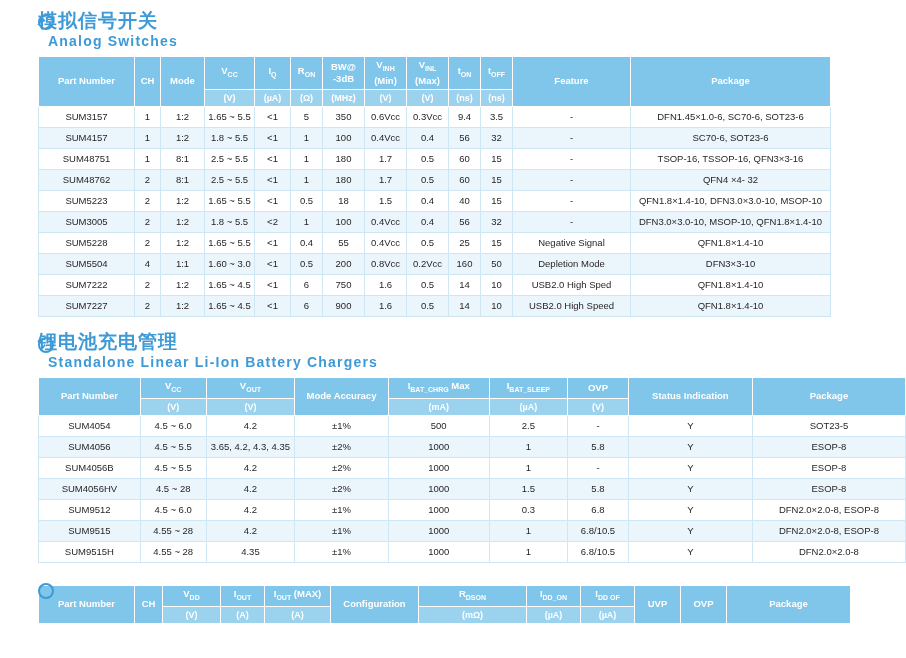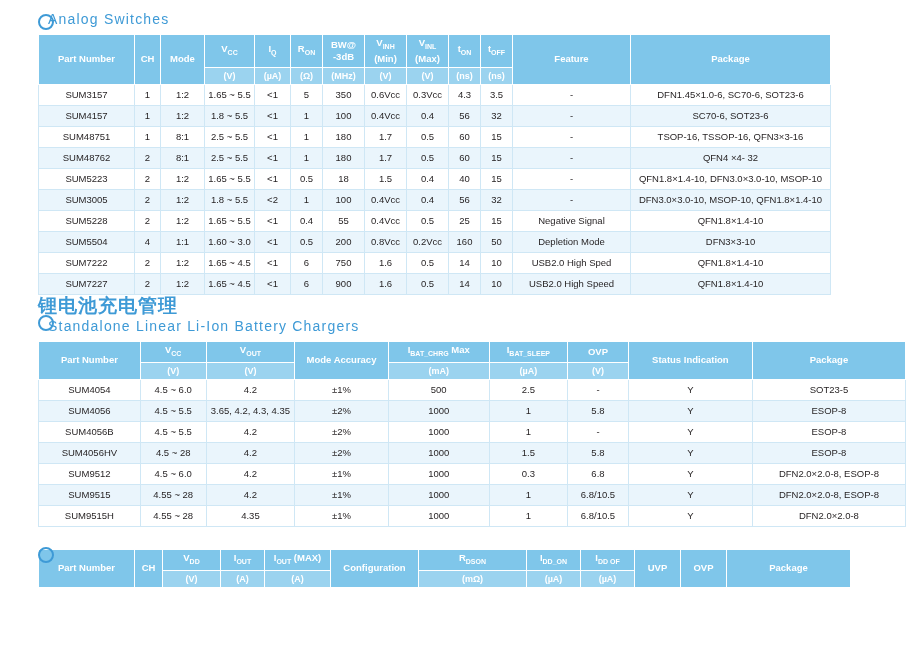--- a/index.html
+++ b/index.html
@@ -12,21 +12,21 @@
   }
   .page{position:relative;width:906px;height:658px;}
 
   
   .sec-head{margin:0 0 4px 38px;}
   .sec-head .cn{
     font-size:19px;font-weight:bold;color:#3e9ad6;letter-spacing:1px;
     line-height:22px;
   }
   .sec-head .en{
-    font-size:14px;font-weight:normal;color:#3e9ad6;letter-spacing:1.2px;
+    font-size:14px;font-weight:bold;color:#3e9ad6;letter-spacing:1.2px;
     line-height:18px;margin-left:10px;
   }
   .bullet{
     position:absolute;left:38px;width:12px;height:12px;border:2px solid #3e9ad6;
     border-radius:50%;
   }
   .sec-wrap{position:relative;}
 
   
   table{
@@ -60,31 +60,32 @@
     background:#ffffff;
   }
   tbody tr.alt td{background:#eaf5fc;}
   .sub{font-size:7px;vertical-align:sub;}
 
   .s1{margin-top:6px;}
   .s2{margin-top:6px;}
   .s3{margin-top:6px;}
 
   .blk1{padding-top:10px;}
-  .blk2{padding-top:0;}
+  .blk2{padding-top:14px;}
   .blk3{padding-top:16px;}
 </style>
 </head>
 <body>
 
 <div class="page">
 
   <div class="sec-wrap blk1">
     <span class="bullet" style="top:14px;"></span>
     <div class="sec-head">
+      <div class="cn">模拟信号开关</div>
       <div class="en">Analog Switches</div>
     </div>
     <table class="s1">
       <colgroup>
         <col style="width:96px">
           <col style="width:26px">
           <col style="width:44px">
         <col style="width:50px">
           <col style="width:36px">
           <col style="width:32px">
@@ -127,21 +128,21 @@
         <tr>
           <td>SUM3157</td>
           <td>1</td>
           <td>1:2</td>
           <td>1.65 ~ 5.5</td>
           <td>&lt;1</td>
           <td>5</td>
           <td>350</td>
           <td>0.6Vcc</td>
           <td>0.3Vcc</td>
-          <td>4.3</td>
+          <td>9.4</td>
           <td>3.5</td>
           <td>-</td>
           <td>DFN1.45×1.0-6, SC70-6, SOT23-6</td>
         </tr>
         <tr class="alt">
           <td>SUM4157</td>
           <td>1</td>
           <td>1:2</td>
           <td>1.8 ~ 5.5</td>
           <td>&lt;1</td>

